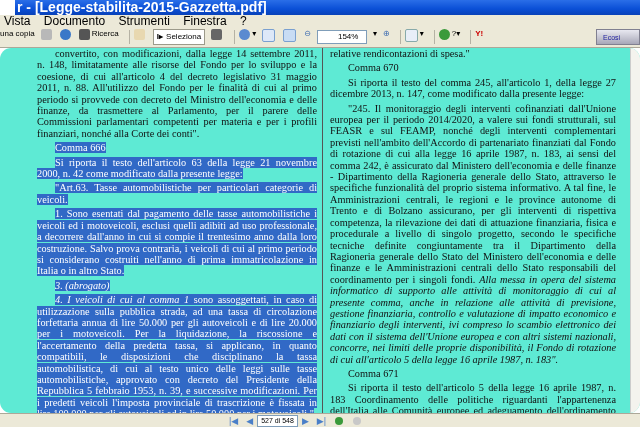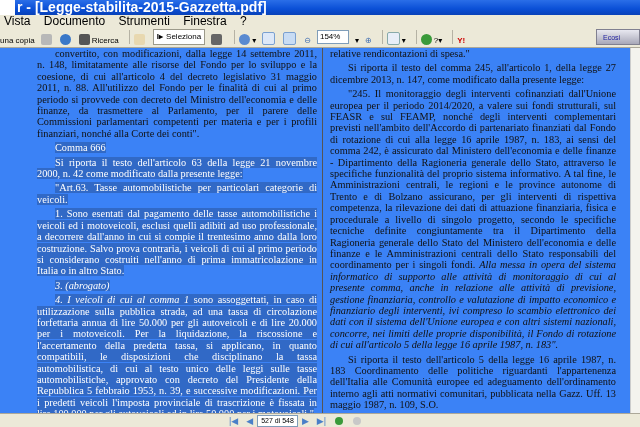--- a/index.html
+++ b/index.html
@@ -1,27 +1,27 @@
 <!DOCTYPE html>
 <html><head>
 <meta charset="utf-8">
 <style>
   html,body{margin:0;padding:0;}
   body{width:640px;height:427px;overflow:hidden;position:relative;background:#fff;font-family:"Liberation Sans",sans-serif;}
   .titlebar{position:absolute;left:0;top:0;width:640px;height:15px;background:linear-gradient(#2a6ee8,#0a4fd6 60%,#0841b8);color:#fff;font-size:14px;font-weight:bold;line-height:15px;padding-left:2px;box-sizing:border-box;margin-left:15px;}
   .menubar{position:absolute;left:0;top:15px;width:640px;height:12px;background:#ece9d8;font-size:12px;line-height:12px;color:#000;}
   .menubar span{margin-left:4px;margin-right:6px;}
   .toolbar{position:absolute;left:0;top:27px;width:640px;height:20px;background:#ece9d8;border-bottom:1px solid #aca899;font-size:8px;display:flex;align-items:center;}
-  .tb{display:flex;align-items:flex-end;height:16px;margin-right:6px;color:#000;}
+  .tb{display:flex;align-items:flex-start;height:16px;margin-right:6px;color:#000;}
   .tb-sep{width:1px;height:14px;background:#b5b2a4;margin:0 4px;}
   .ico{display:inline-block;width:11px;height:11px;border-radius:2px;margin-right:2px;}
   .seleziona{border:1px solid #9c9a8a;background:#fff;padding:0 3px;height:14px;line-height:14px;}
-  .zoombox{border:1px solid #7f9db9;background:#fff;width:28px;height:12px;line-height:12px;font-size:8px;padding-left:2px;}
+  .zoombox{border:1px solid #7f9db9;background:#fff;width:28px;height:12px;line-height:12px;font-size:8px;padding-left:20px;}
   .ecoz{position:absolute;right:0;top:29px;width:44px;height:16px;background:linear-gradient(#e8e8f0,#a8a8b8);border:1px solid #808090;font-size:7px;color:#2020a0;line-height:16px;padding-left:6px;box-sizing:border-box;}
-  .doc{position:absolute;left:0;top:48px;width:640px;height:365px;background:#3b82f6;overflow:hidden;}
+  .doc{position:absolute;left:0;top:48px;width:640px;height:365px;background:#5eead4;overflow:hidden;border-radius:11px;}
   .col{position:absolute;top:0;font-family:"Liberation Serif",serif;font-size:10.3px;line-height:11.4px;color:#111;text-align:justify;}
   .colL{left:37px;width:280px;}
   .colR{left:330px;width:286px;}
   .divider{position:absolute;left:322px;top:0;width:1px;height:365px;background:#555;}
   .rightbar{position:absolute;left:630px;top:0;width:10px;height:365px;background:#f4f3ee;border-left:1px solid #ccc;}
   .p{margin:0 0 3px 0;text-indent:18px;}
   .h{margin:0 0 3px 18px;}
   .noind{text-indent:0;}
   .sel{background:#3169c6;color:#fff;}
   .it{font-style:italic;}
@@ -102,22 +102,24 @@
     <p class="p"><span class="sel">Si riporta il testo dell'articolo 63 della legge 21 novembre 2000, n. 42 come modificato dalla presente legge:</span></p>
     <p class="p"><span class="sel">"Art.63. Tasse automobilistiche per particolari categorie di veicoli.</span></p>
     <p class="p"><span class="sel">1. Sono esentati dal pagamento delle tasse automobilistiche i veicoli ed i motoveicoli, esclusi quelli adibiti ad uso professionale, a decorrere dall'anno in cui si compie il trentesimo anno dalla loro costruzione. Salvo prova contraria, i veicoli di cui al primo periodo si considerano costruiti nell'anno di prima immatricolazione in Italia o in altro Stato.</span></p>
     <p class="h"><span class="sel it">3. (abrogato)</span></p>
     <p class="p"><span class="sel it">4. I veicoli di cui al comma 1</span><span class="sel"> sono assoggettati, in caso di utilizzazione sulla pubblica strada, ad una tassa di circolazione forfettaria annua di lire 50.000 per gli autoveicoli e di lire 20.000 per i motoveicoli. Per la liquidazione, la riscossione e l'accertamento della predetta tassa, si applicano, in quanto compatibili, le disposizioni che disciplinano la tassa automobilistica, di cui al testo unico delle leggi sulle tasse automobilistiche, approvato con decreto del Presidente della Repubblica 5 febbraio 1953, n. 39, e successive modificazioni. Per i predetti veicoli l'imposta provinciale di trascrizione è fissata in lire 100.000 per gli autoveicoli ed in lire 50.000 per i motoveicoli."</span></p>
 
   </div>
   <div class="divider"></div>
   <div class="col colR">
     <p class="p noind">relative rendicontazioni di spesa."</p>
+    <p class="h">Comma 670</p>
     <p class="p">Si riporta il testo del comma 245, all'articolo 1, della legge 27 dicembre 2013, n. 147, come modificato dalla presente legge:</p>
     <p class="p"><span>"245. Il monitoraggio degli interventi cofinanziati dall'Unione europea per il periodo 2014/2020, a valere sui fondi strutturali, sul FEASR e sul FEAMP, nonché degli interventi complementari previsti nell'ambito dell'Accordo di partenariato finanziati dal Fondo di rotazione di cui alla legge 16 aprile 1987, n. 183, ai sensi del comma 242, è assicurato dal Ministero dell'economia e delle finanze - Dipartimento della Ragioneria generale dello Stato, attraverso le specifiche funzionalità del proprio sistema informativo. A tal fine, le Amministrazioni centrali, le regioni e le province autonome di Trento e di Bolzano assicurano, per gli interventi di rispettiva competenza, la rilevazione dei dati di attuazione finanziaria, fisica e procedurale a livello di singolo progetto, secondo le specifiche tecniche definite congiuntamente tra il Dipartimento della Ragioneria generale dello Stato del Ministero dell'economia e delle finanze e le Amministrazioni centrali dello Stato responsabili del coordinamento per i singoli fondi. </span><span class="it">Alla messa in opera del sistema informatico di supporto alle attività di monitoraggio di cui al presente comma, anche in relazione alle attività di previsione, gestione finanziaria, controllo e valutazione di impatto economico e finanziario degli interventi, ivi compreso lo scambio elettronico dei dati con il sistema dell'Unione europea e con altri sistemi nazionali, concorre, nei limiti delle proprie disponibilità, il Fondo di rotazione di cui all'articolo 5 della legge 16 aprile 1987, n. 183".</span></p>
+    <p class="h">Comma 671</p>
     <p class="p">Si riporta il testo dell'articolo 5 della legge 16 aprile 1987, n. 183 Coordinamento delle politiche riguardanti l'appartenenza dell'Italia alle Comunità europee ed adeguamento dell'ordinamento interno agli atti normativi comunitari, pubblicata nella Gazz. Uff. 13 maggio 1987, n. 109, S.O.</p>
 
   </div>
   <div class="rightbar"></div>
 </div>
 
 <div class="statusbar">
   <div style="width:225px"></div>
   <span class="nav">|◀</span>
   <span class="nav">◀</span>

